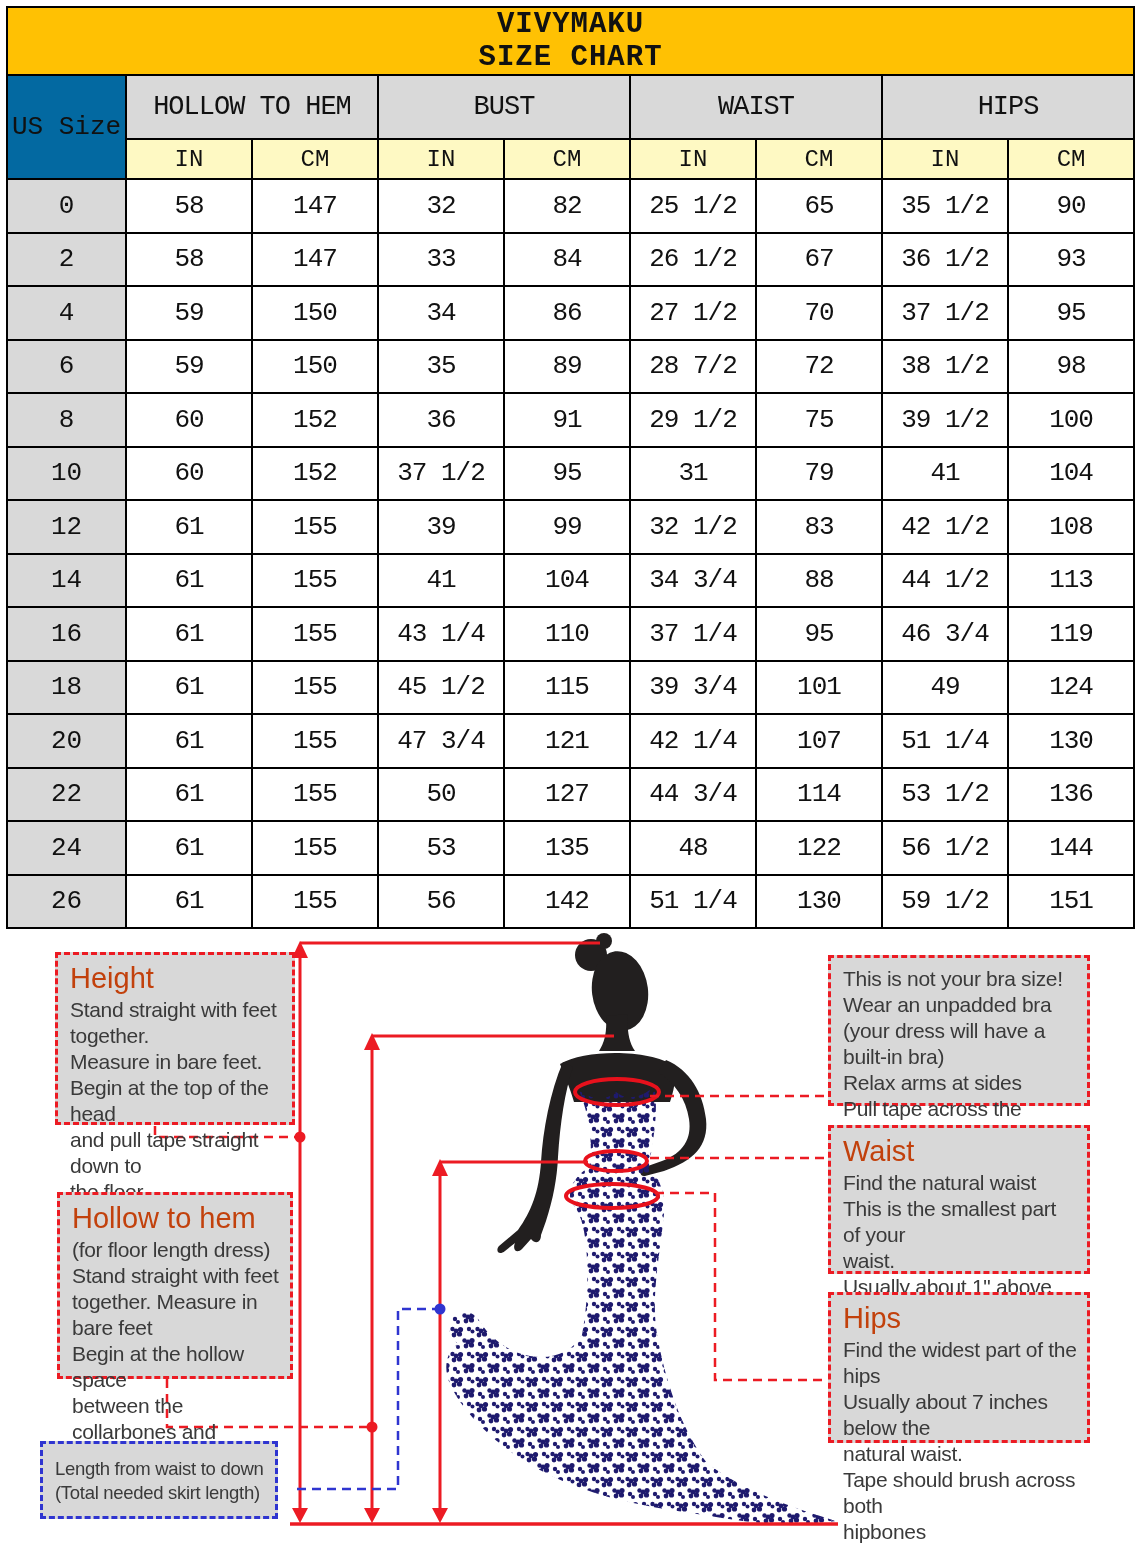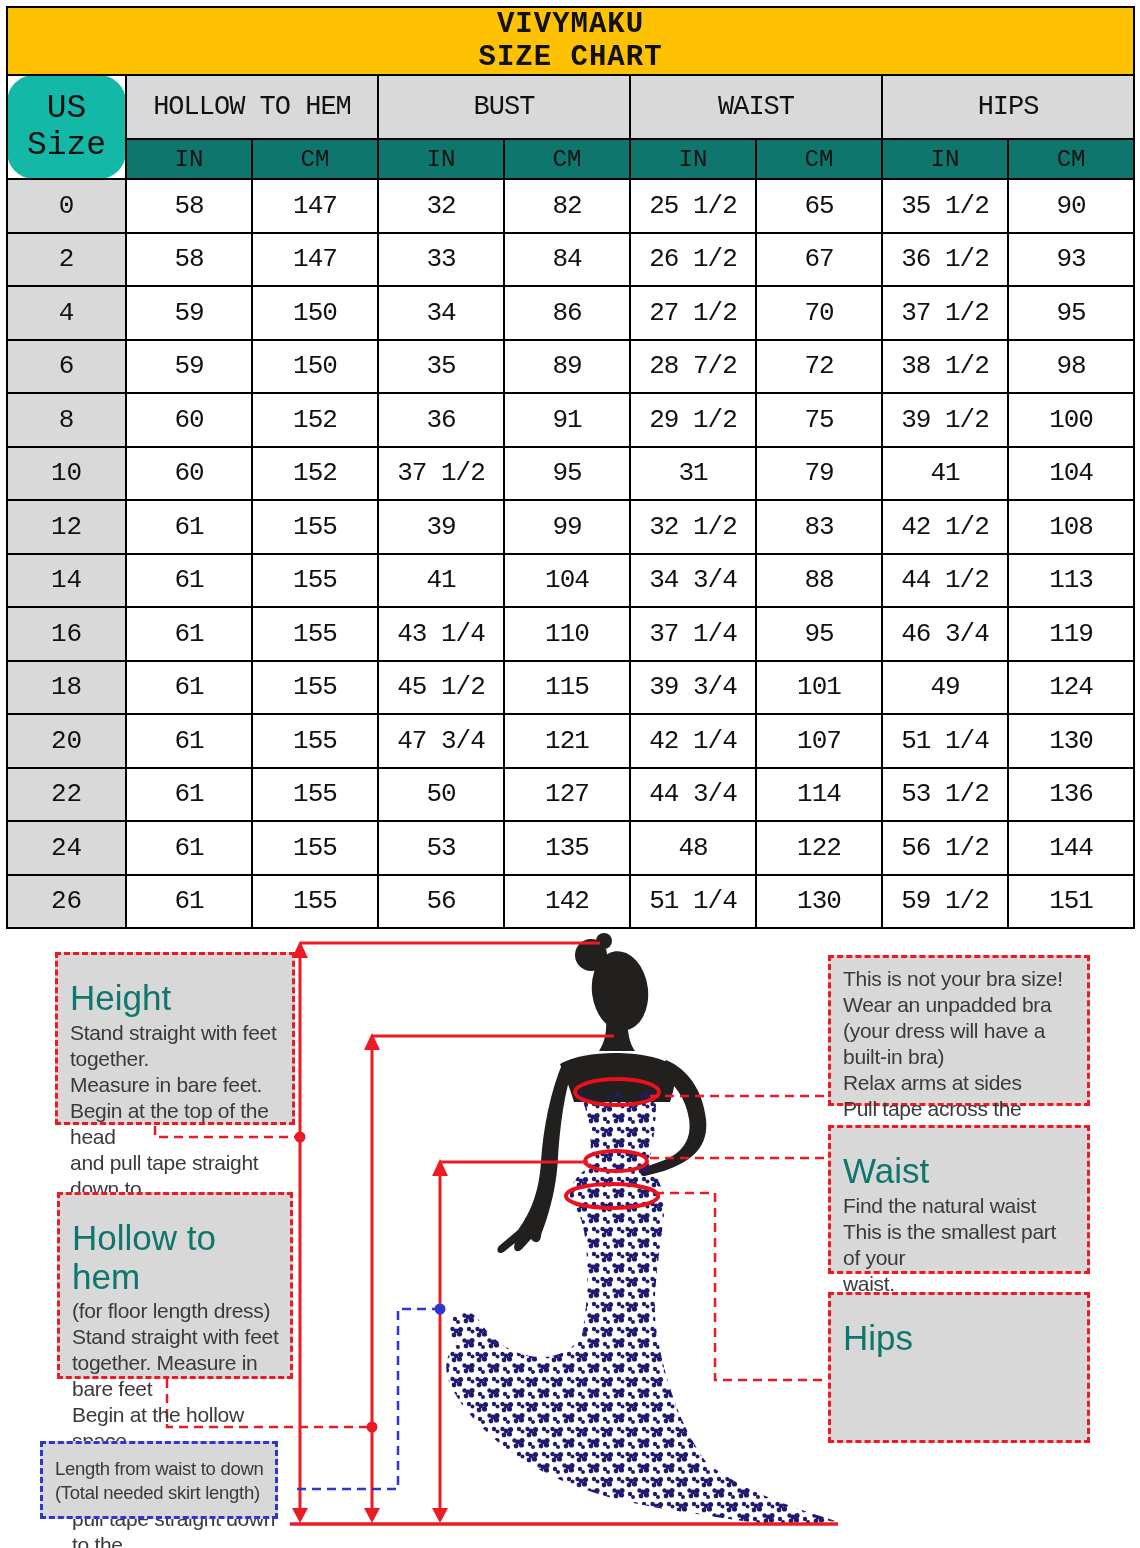--- a/index.html
+++ b/index.html
@@ -13,34 +13,34 @@
     border-collapse:collapse;table-layout:fixed;
     font-family:"Liberation Mono",monospace;color:#111;
   }
   .size-table td,.size-table th{
     border:2.5px solid #000;text-align:center;vertical-align:middle;
     padding:0;font-weight:normal;
   }
   .title-cell{background:#ffc103;height:64px;}
   .title-cell .brand{font-size:29px;font-weight:bold;letter-spacing:1px;}
   .title-cell .sub{font-size:29px;font-weight:bold;letter-spacing:1px;}
-  .corner-cell{background:#14b8a6;font-size:33px;border-radius:27px;}
+  .corner-cell{background:#0369a1;font-size:26px;}
   .group-cell{background:#d9d9d9;font-size:27px;height:62px;letter-spacing:-1px;}
-  .unit-cell{background:#0f766e;font-size:24px;height:38px;}
+  .unit-cell{background:#fef9c3;font-size:24px;height:38px;}
   .size-cell{background:#d9d9d9;font-size:26px;font-weight:bold;}
   .val-cell{background:#fff;font-size:26px;letter-spacing:-1px;}
   .data-row td{height:51.5px;}
   
   .diagram{position:absolute;left:0;top:930px;width:1140px;height:618px;}
   .diagram svg{position:absolute;left:0;top:0;}
   .gbox{
     position:absolute;background:#d8d8d8;border:3px dashed #ec1b23;
     box-sizing:border-box;padding:8px 10px 6px 12px;color:#3a3a3a;z-index:2;
   }
-  .gbox .gtitle{font-size:35px;font-weight:400;color:#0f766e;margin:16px 0 2px 0;line-height:1.1;}
+  .gbox .gtitle{font-size:29px;font-weight:400;color:#c2410c;margin:0 0 2px 0;line-height:1.1;}
   .gbox .gbody{font-size:21px;line-height:1.24;letter-spacing:-0.3px;white-space:pre-line;}
   .gbox.blue{border-color:#2f35d0;display:flex;align-items:center;}
   .gbox.blue .gbody{font-size:18.5px;line-height:1.3;}
 </style>
 </head>
 <body>
 
 <table class="size-table">
   <colgroup>
     <col style="width:119px">
@@ -381,15 +381,20 @@
     <div class="gbody">Find the natural waist
 This is the smallest part of your
 waist.
 Usually about 1" above belly but-
 ton.Keep tape slightly loose to
 allow for breathing room.</div>
   </div>
 
   <div class="gbox" style="left:828px;top:362px;width:262px;height:151px;">
     <div class="gtitle">Hips</div>
+    <div class="gbody">Find the widest part of the hips
+Usually about 7 inches below the
+natural waist.
+Tape should brush across both
+hipbones</div>
   </div>
 
 </div>
 
 </body></html>

